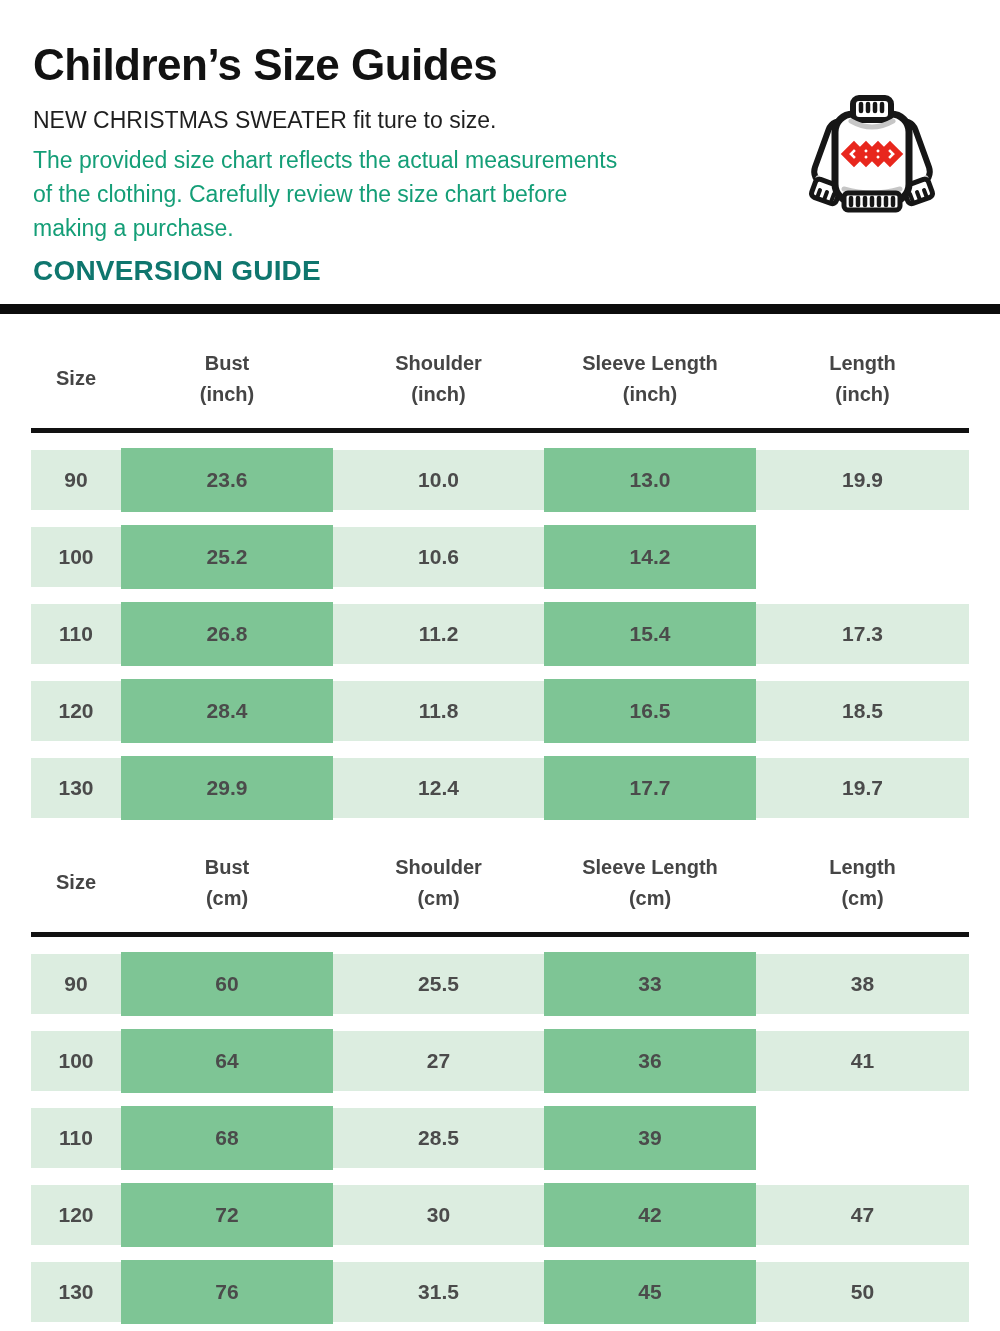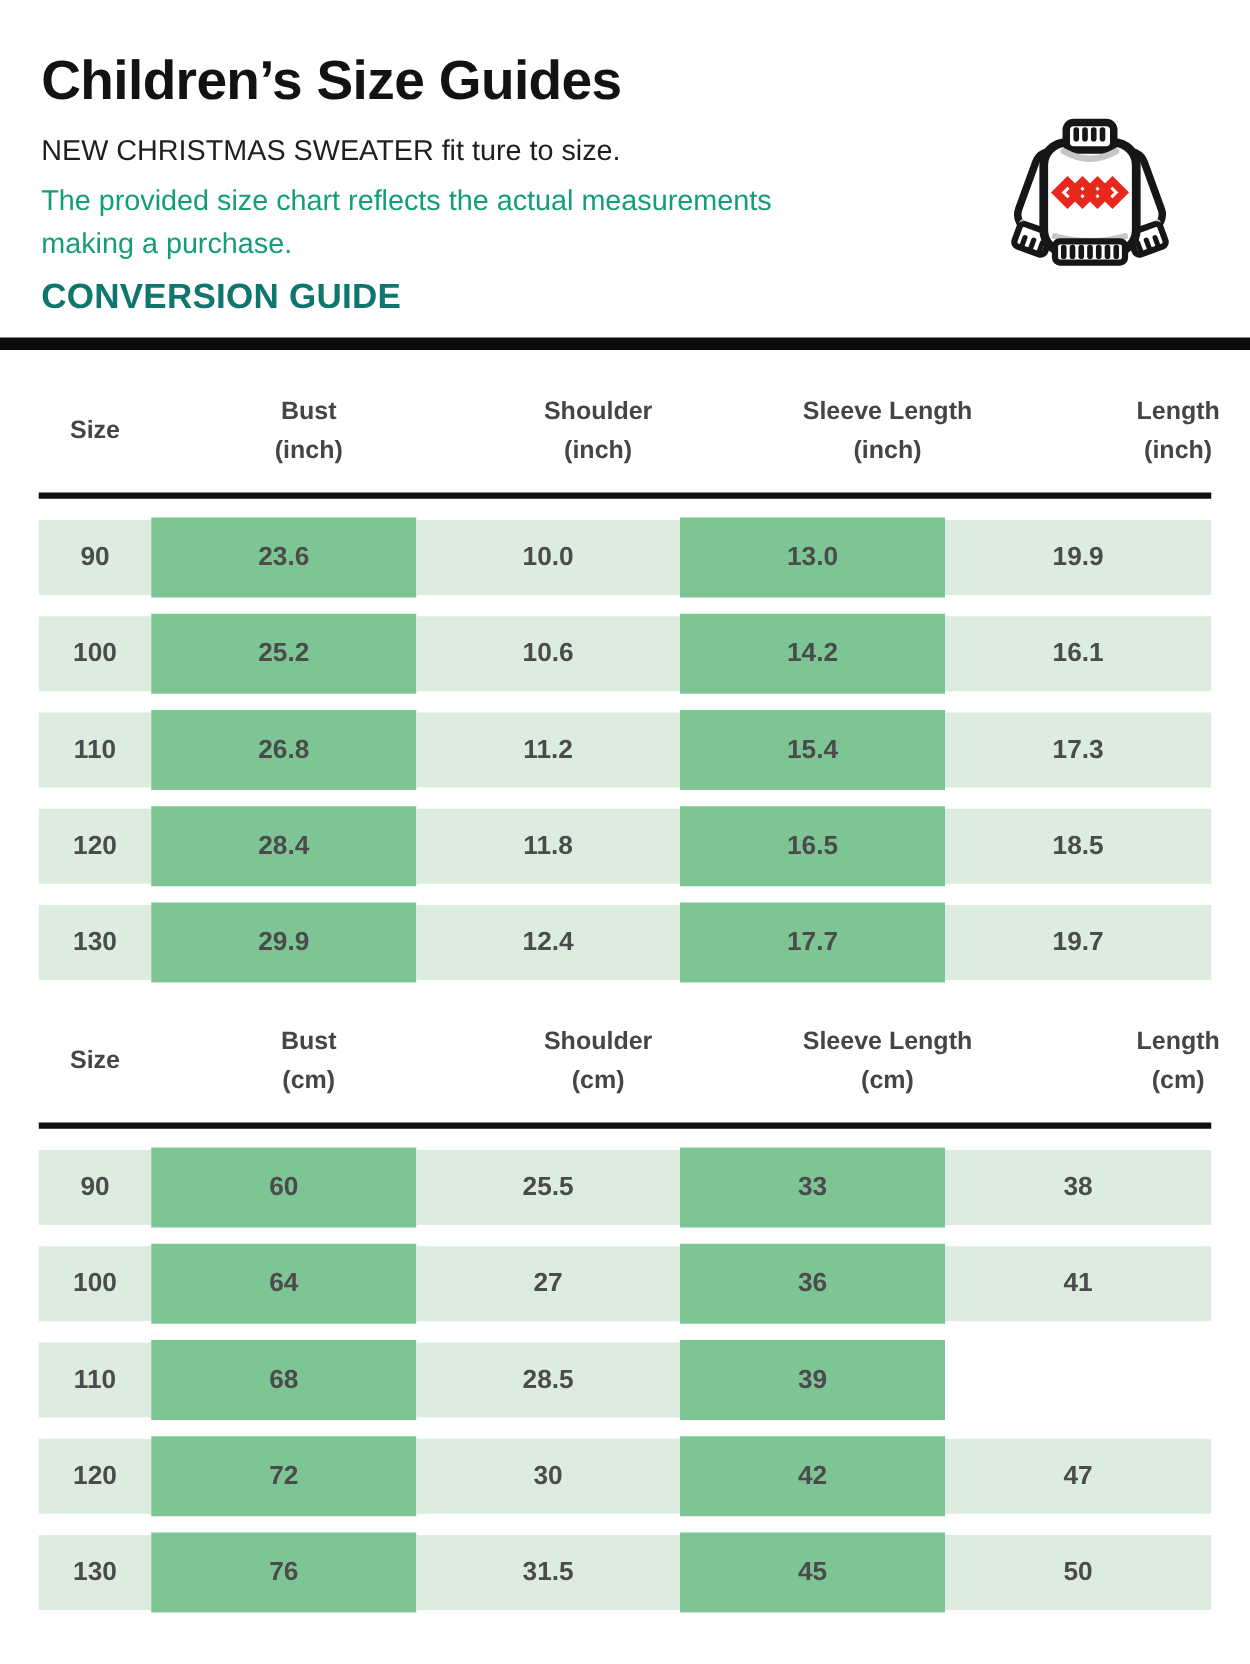--- a/index.html
+++ b/index.html
@@ -52,21 +52,20 @@
   }
 
   
   .tables { padding: 0 31px; }
   .size-table { width: 938px; }
   .thead {
     display: grid;
     grid-template-columns: 90px 212px 211px 212px 213px;
     align-items: center;
     padding: 34px 0 18px 0;
-    gap: 20px;
   }
   .th {
     display: flex;
     flex-direction: column;
     align-items: center;
     justify-content: center;
     text-align: center;
     color: #454545;
     font-weight: 700;
     font-size: 20px;
@@ -95,20 +94,21 @@
 </head>
 <body>
 
 <div class="page">
 
   <div class="header">
     <div class="title">Children’s Size Guides</div>
     <div class="subtitle">NEW CHRISTMAS SWEATER fit ture to size.</div>
     <div class="description">
       <div>The provided size chart reflects the actual measurements</div>
+      <div>of the clothing. Carefully review the size chart before</div>
       <div>making a purchase.</div>
     </div>
     <div class="section-label">CONVERSION GUIDE</div>
 
     <svg class="sweater" viewBox="0 0 136 134" aria-hidden="true">
 
       <g stroke="#161616" stroke-width="6" fill="#ffffff" stroke-linejoin="round">
         <rect x="17" y="30" width="27" height="66" rx="13" transform="rotate(20 30.5 63)"></rect>
         <rect x="92" y="30" width="27" height="66" rx="13" transform="rotate(-20 105.5 63)"></rect>
       </g>
@@ -195,21 +195,20 @@
         <div class="cell dark">23.6</div>
         <div class="cell light">10.0</div>
         <div class="cell dark">13.0</div>
         <div class="cell light">19.9</div>
       </div>
       <div class="trow">
         <div class="cell light">100</div>
         <div class="cell dark">25.2</div>
         <div class="cell light">10.6</div>
         <div class="cell dark">14.2</div>
-        <div class="cell light">16.1</div>
       </div>
       <div class="trow">
         <div class="cell light">110</div>
         <div class="cell dark">26.8</div>
         <div class="cell light">11.2</div>
         <div class="cell dark">15.4</div>
         <div class="cell light">17.3</div>
       </div>
       <div class="trow">
         <div class="cell light">120</div>

